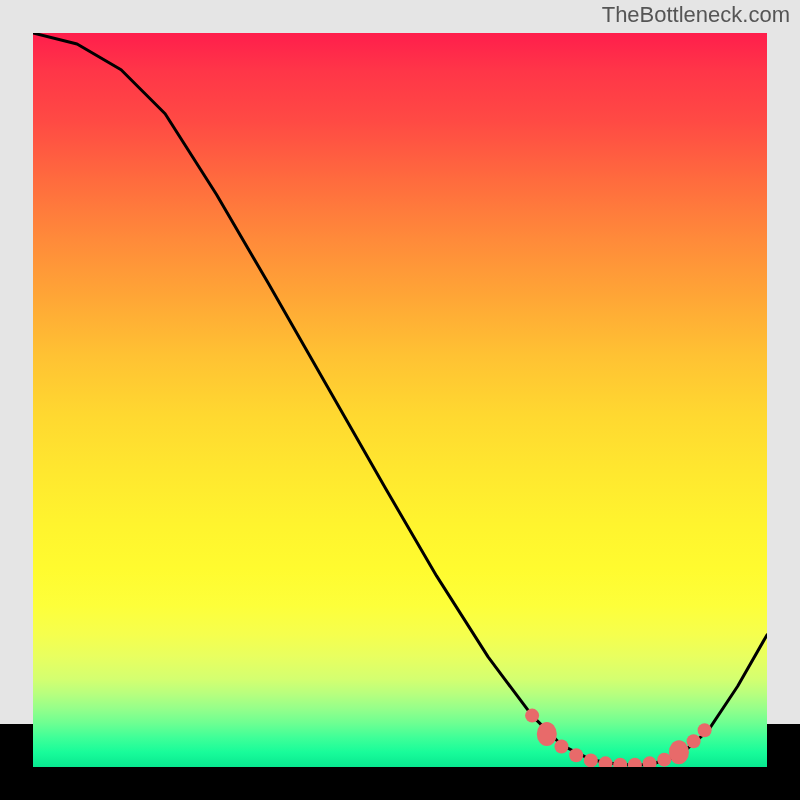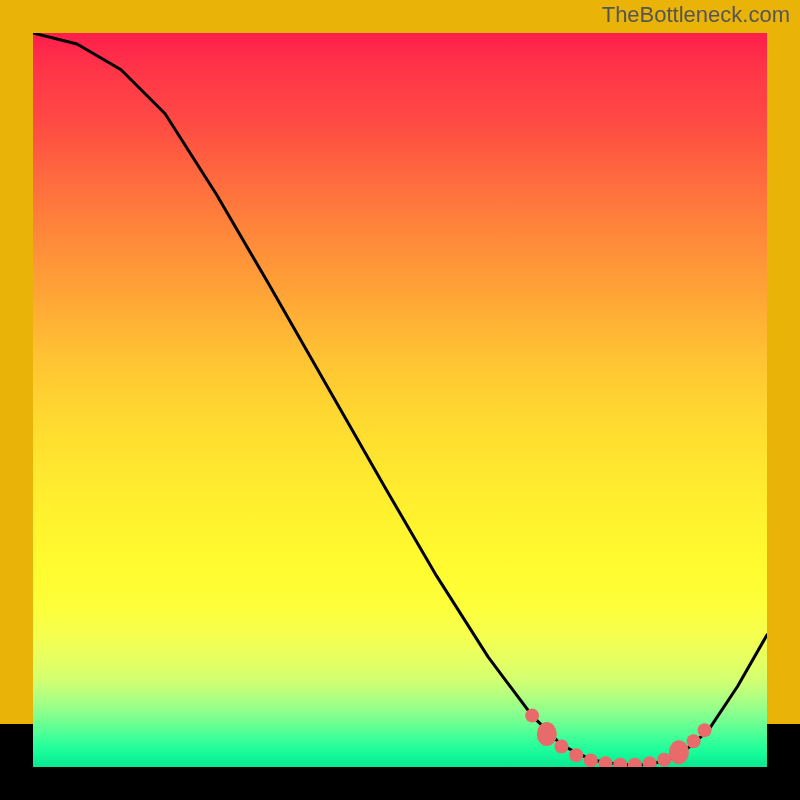--- a/index.html
+++ b/index.html
@@ -8,21 +8,21 @@
     background: #000;
     width: 800px;
     height: 800px;
     overflow: hidden;
     font-family: Arial, sans-serif;
   }
   .chart-container {
     position: relative;
     width: 800px;
     height: 724px;
-    background: #eab308;
+    background: #e5e5e5;
   }
   .watermark {
     position: absolute;
     top: 2px;
     right: 10px;
     color: #555;
     font-size: 22px;
     font-weight: 500;
     z-index: 10;
   }

